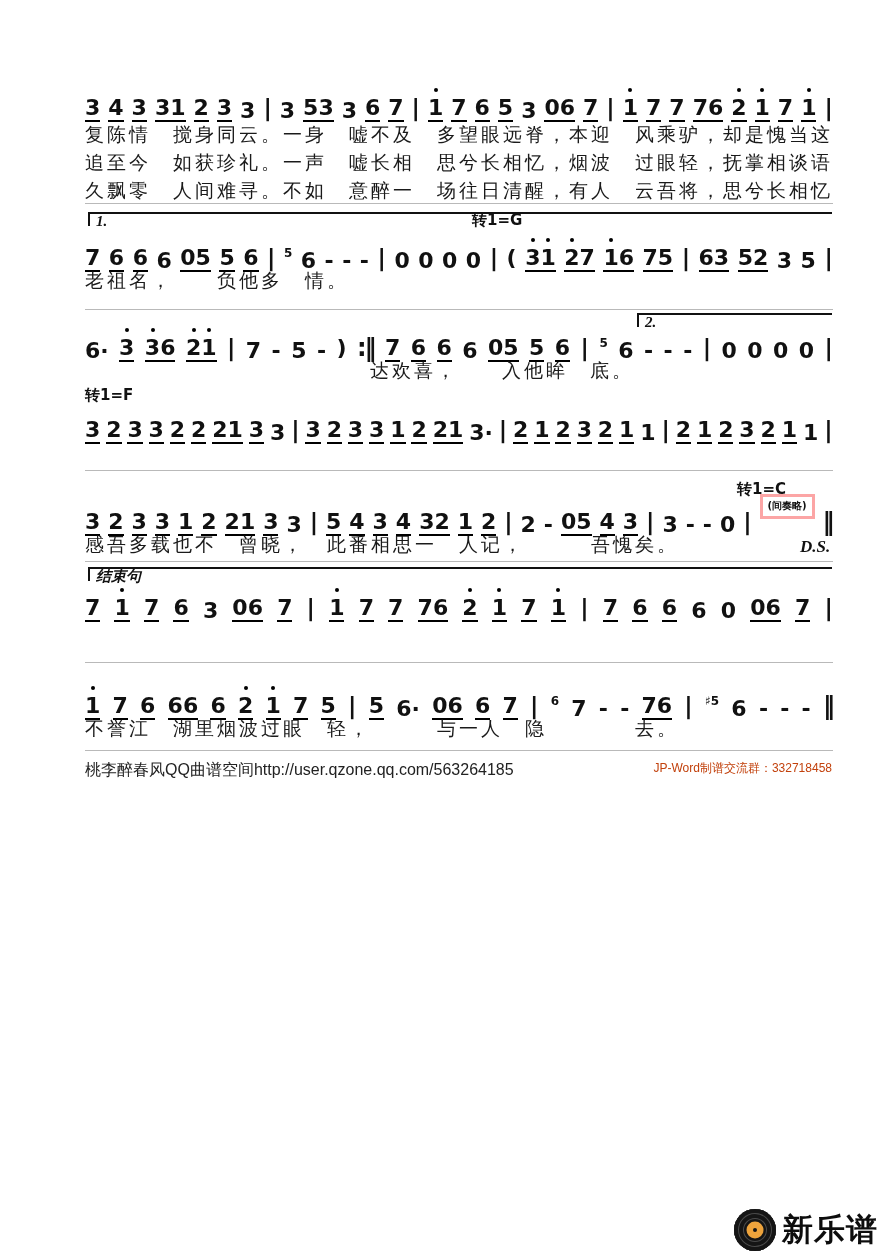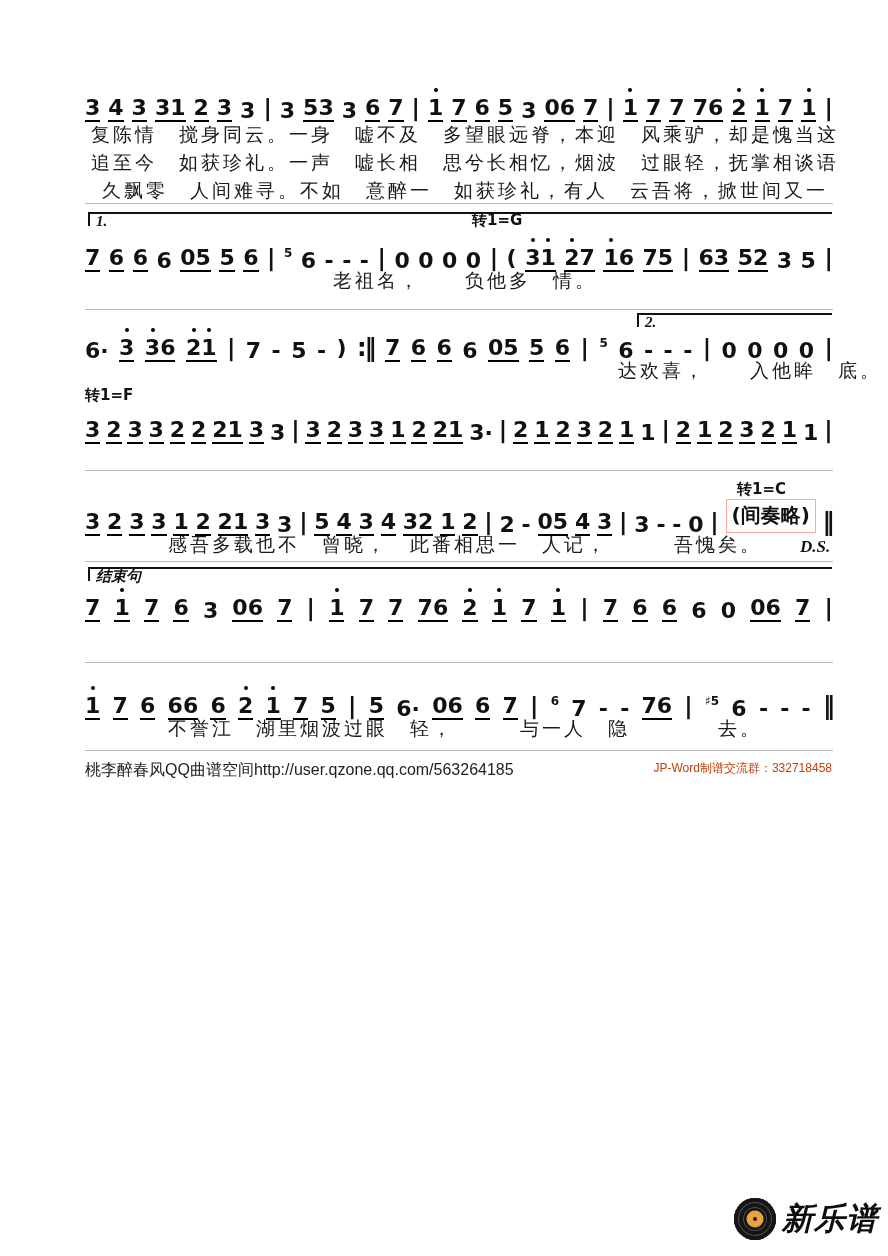--- a/index.html
+++ b/index.html
@@ -22,46 +22,46 @@
     content:""; position:absolute; top:-8px; left:50%; transform:translateX(-50%);
     width:4px; height:4px; border-radius:50%; background:#000;
   }
   .note .ndot { display:inline-block; font-weight:bold; }
   .bar { font-weight:bold; font-size:23px; line-height:1; padding-bottom:2px; }
   .bar.final { font-size:24px; letter-spacing:-2px; }
   .paren { font-weight:bold; font-size:22px; padding-bottom:2px; }
   .dash { letter-spacing:0; }
   .grace { font-size:12px; font-weight:bold; position:relative; top:-12px; }
   .nbox {
-    font-size:20px; font-weight:bold; border:1px solid #fca5a5; padding:2px 5px 3px;
-    margin-bottom:3px; white-space:nowrap;
+    font-size:10px; font-weight:bold; border:3px solid #fca5a5; padding:2px 5px 3px;
+    margin-bottom:17px; white-space:nowrap;
   }
   
   .lyrics {
     position:absolute; left:85px; width:760px;
     font-family:"Liberation Serif","DejaVu Serif", serif;
-    font-size:19px; letter-spacing:3px; color:#1a1a1a; white-space:nowrap;text-align:center;
+    font-size:19px; letter-spacing:3px; color:#1a1a1a; white-space:nowrap;
   }
   .lyrics.tight { letter-spacing:1.5px; }
   
   .volta {
     position:absolute; height:14px;
     border-top:2px solid #111; border-left:2px solid #111;
   }
   .volta .vlabel {
     font-family:"Liberation Serif", serif; font-style:italic; font-weight:bold;
     font-size:15px; padding-left:6px; position:relative; top:-2px;
   }
   .keylabel { position:absolute; font-size:15px; font-weight:bold; font-family:"DejaVu Sans", sans-serif; }
   .ds { position:absolute; font-family:"Liberation Serif", serif; font-style:italic; font-weight:bold; font-size:17px;text-align:right; }
   
   .footer-left  { position:absolute; left:85px;  top:760px; font-size:16px; color:#222; }
   .footer-right { position:absolute; right:56px; top:760px; font-size:12px; color:#c2410c; }
   
-  .logo { position:absolute; right:10px; bottom:16px; display:flex; align-items:center;font-style:italic; }
+  .logo { position:absolute; right:10px; bottom:5px; display:flex; align-items:center; }
   .vinyl {
     position:relative; width:42px; height:42px; border-radius:50%;
     background:#151515; box-shadow: inset 0 0 0 4px #151515, inset 0 0 0 5px #4a4a4a, inset 0 0 0 9px #151515, inset 0 0 0 10px #4a4a4a;
   }
   .vinyl::before {
     content:""; position:absolute; top:50%; left:50%; transform:translate(-50%,-50%);
     width:17px; height:17px; border-radius:50%; background:#eda33c;
   }
   .vinyl::after {
     content:""; position:absolute; top:50%; left:50%; transform:translate(-50%,-50%);
@@ -102,21 +102,21 @@
       <span class="note u"><span class="d">7</span></span>
       <span class="note u"><span class="d">7</span><span class="d">6</span></span>
       <span class="note u"><span class="d hi">2</span></span>
       <span class="note u"><span class="d hi">1</span></span>
       <span class="note u"><span class="d">7</span></span>
       <span class="note u"><span class="d hi">1</span></span>
       <span class="bar">|</span>
     </div>
   <div class="lyrics" style="top:122px">复陈情　搅身同云。一身　嘘不及　多望眼远脊，本迎　风乘驴，却是愧当这</div>
   <div class="lyrics" style="top:150px">追至今　如获珍礼。一声　嘘长相　思兮长相忆，烟波　过眼轻，抚掌相谈语</div>
-  <div class="lyrics" style="top:178px">久飘零　人间难寻。不如　意醉一　如获珍礼，有人　云吾将，掀世间又一</div>
+  <div class="lyrics" style="top:178px">久飘零　人间难寻。不如　意醉一　场往日清醒，有人　云吾将，思兮长相忆</div>
 
   <div class="sep" style="top:203px"></div>
   <div class="volta" style="left:88px; top:212px; width:744px">
     <span class="vlabel">1.</span>
   </div>
   <div class="keylabel" style="left:472px; top:211px">转1=G</div>
   <div class="notes" style="top:228px">
       <span class="note u"><span class="d">7</span></span>
       <span class="note u"><span class="d">6</span></span>
       <span class="note u"><span class="d">6</span></span>

